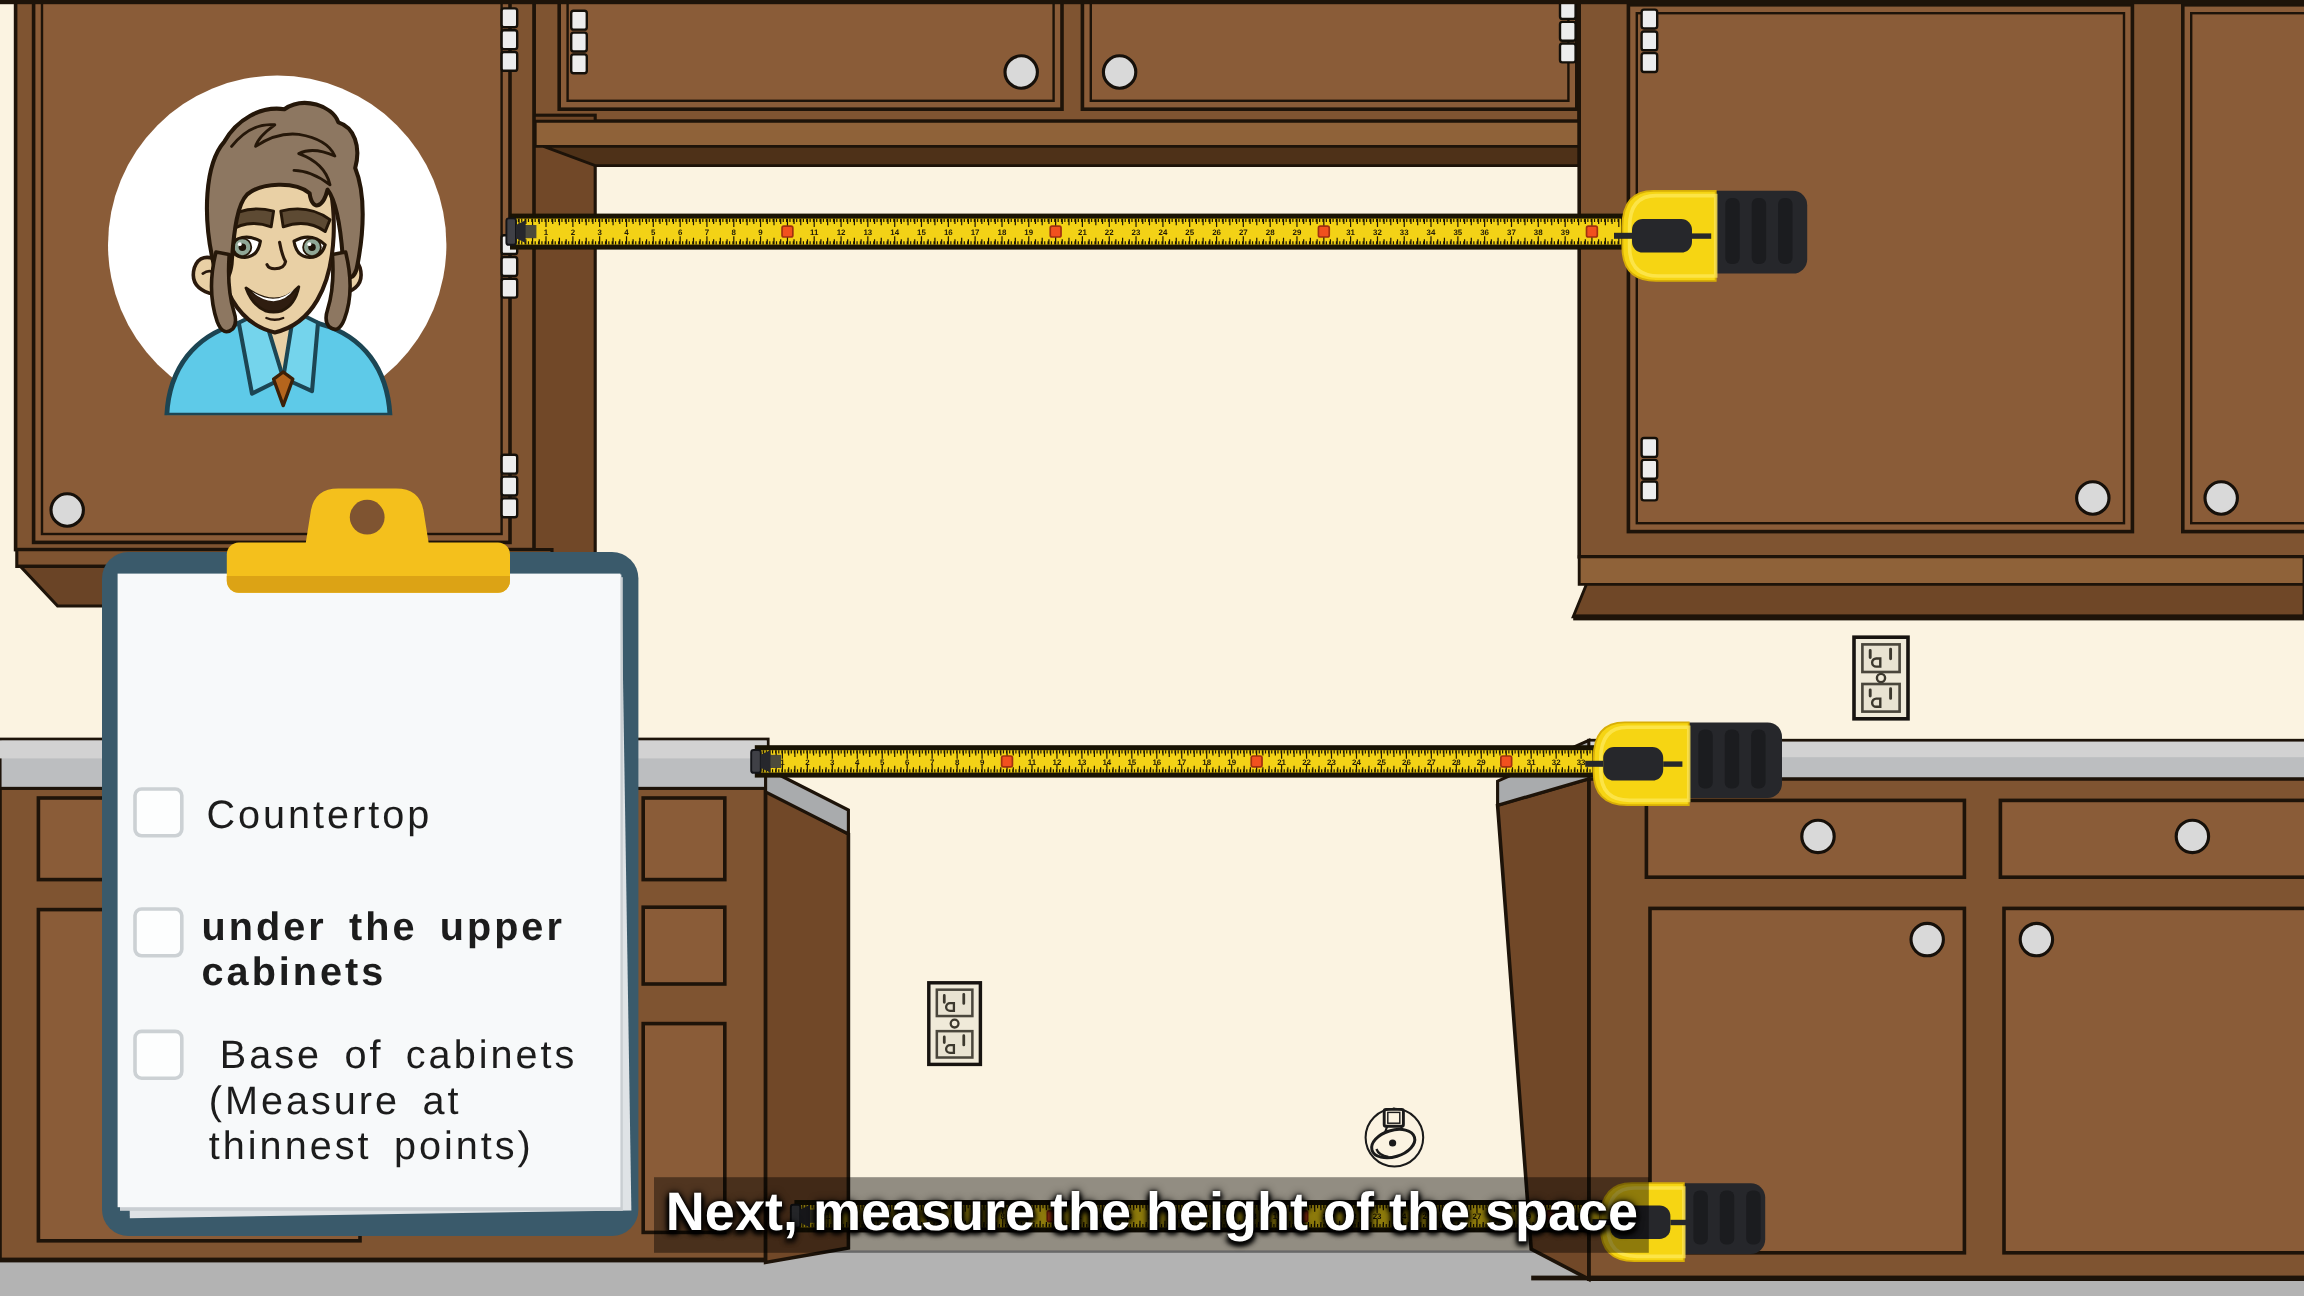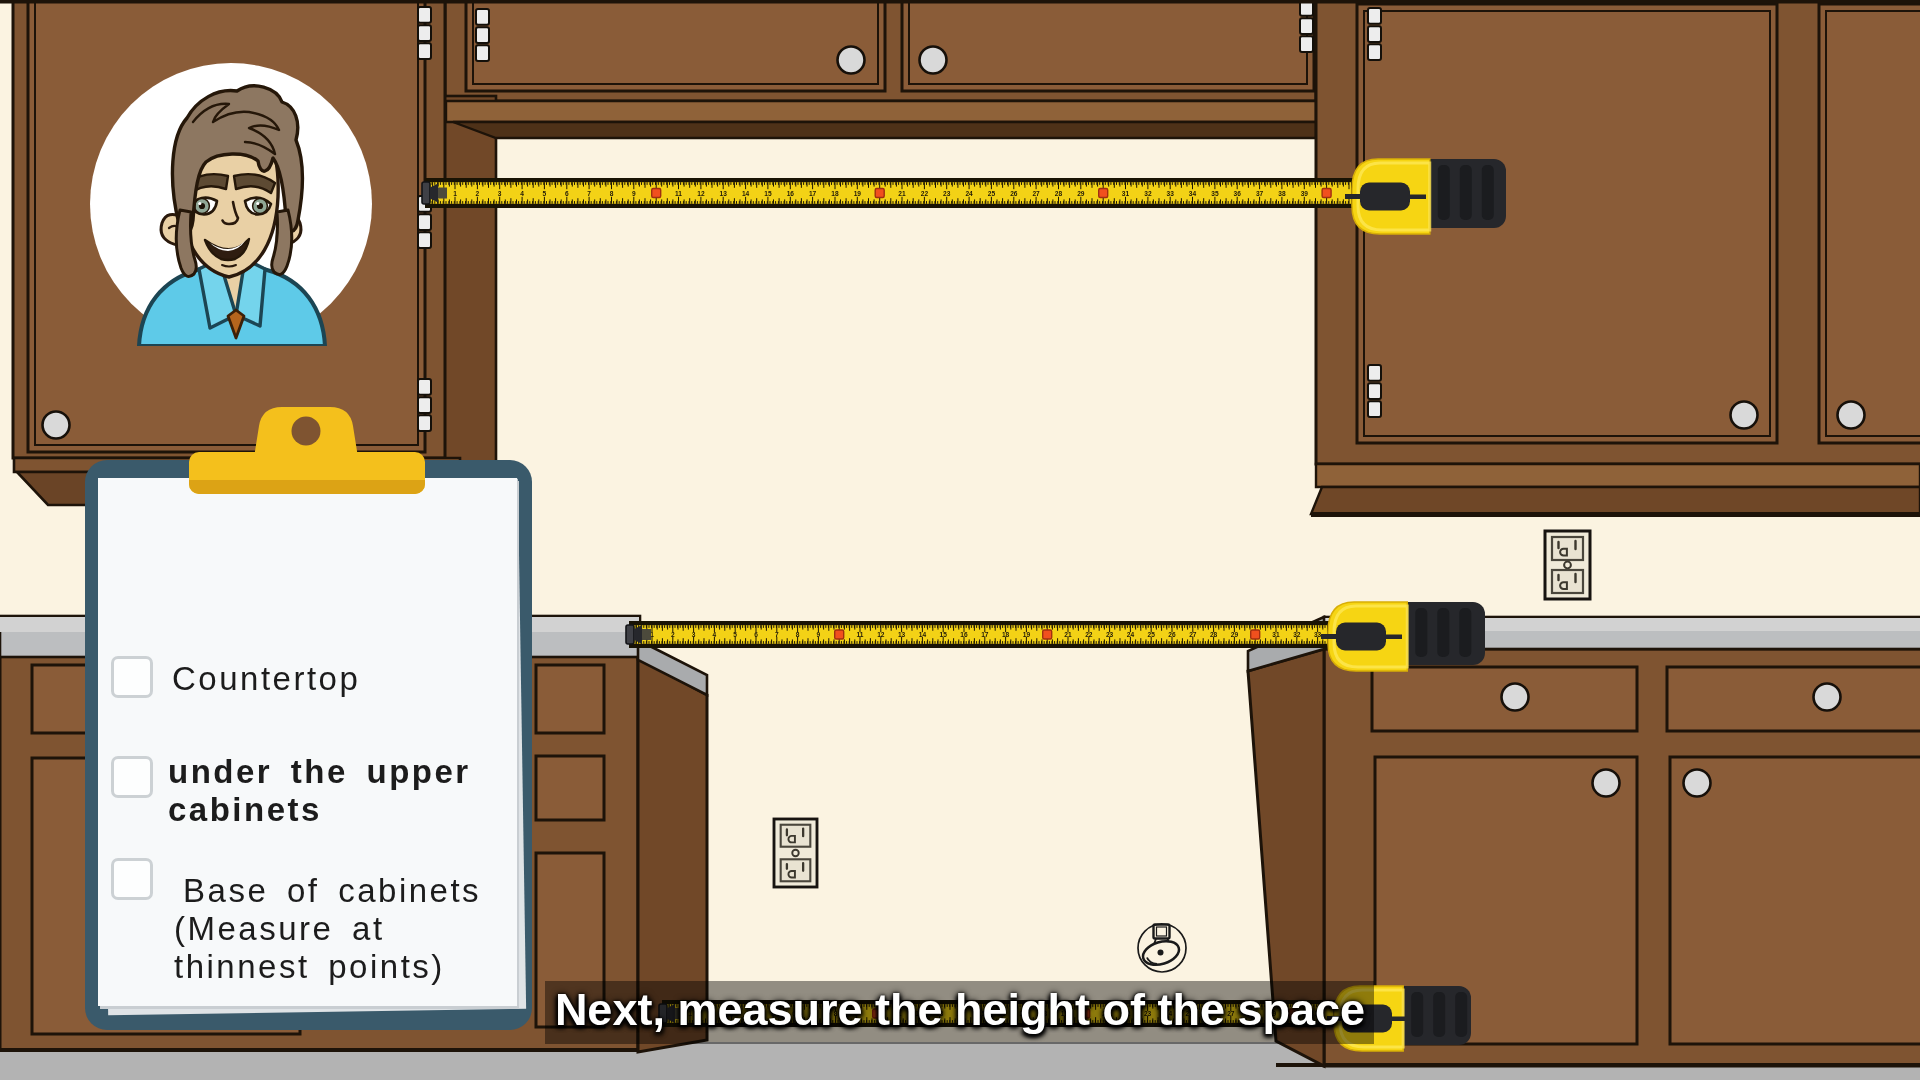--- a/index.html
+++ b/index.html
@@ -382,21 +382,21 @@
 <div class="cbox" style="left:111px;top:656px;"></div>
 
 <div class="hand" style="left:172px;top:660px;">Countertop</div>
 
 <div class="cbox" style="left:111px;top:756px;"></div>
 
 <div class="hand" style="left:168px;top:753px;font-weight:bold;">under the upper<br>cabinets</div>
 
 <div class="cbox" style="left:111px;top:858px;"></div>
 
-<div class="hand" style="left:174px;top:860px;margin-top:12px;"> Base of cabinets<br>(Measure at<br>thinnest points)</div>
+<div class="hand" style="left:174px;top:860px;"> Base of cabinets<br>(Measure at<br>thinnest points)</div>
 
 <svg width="284" height="284" viewBox="0 0 284 284" style="position:absolute;left:89px;top:62px">
 
 <circle cx="142" cy="142" r="141" fill="#ffffff"></circle>
 <g stroke-linejoin="round" stroke-linecap="round">
 
 <path d="M50 284 C52 244 74 218 108 208 L136 199 h12 L178 208 C214 218 234 246 236 284 Z" fill="#5ecae8" stroke="#1c4553" stroke-width="4"></path>
 
 <path d="M124 192 h36 v56 l-18 9 l-18 -9 Z" fill="#e9d0a5" stroke="#2a190c" stroke-width="3.2"></path>
 <path d="M128 205 q14 9 28 0" fill="none" stroke="#c3a379" stroke-width="2"></path>

